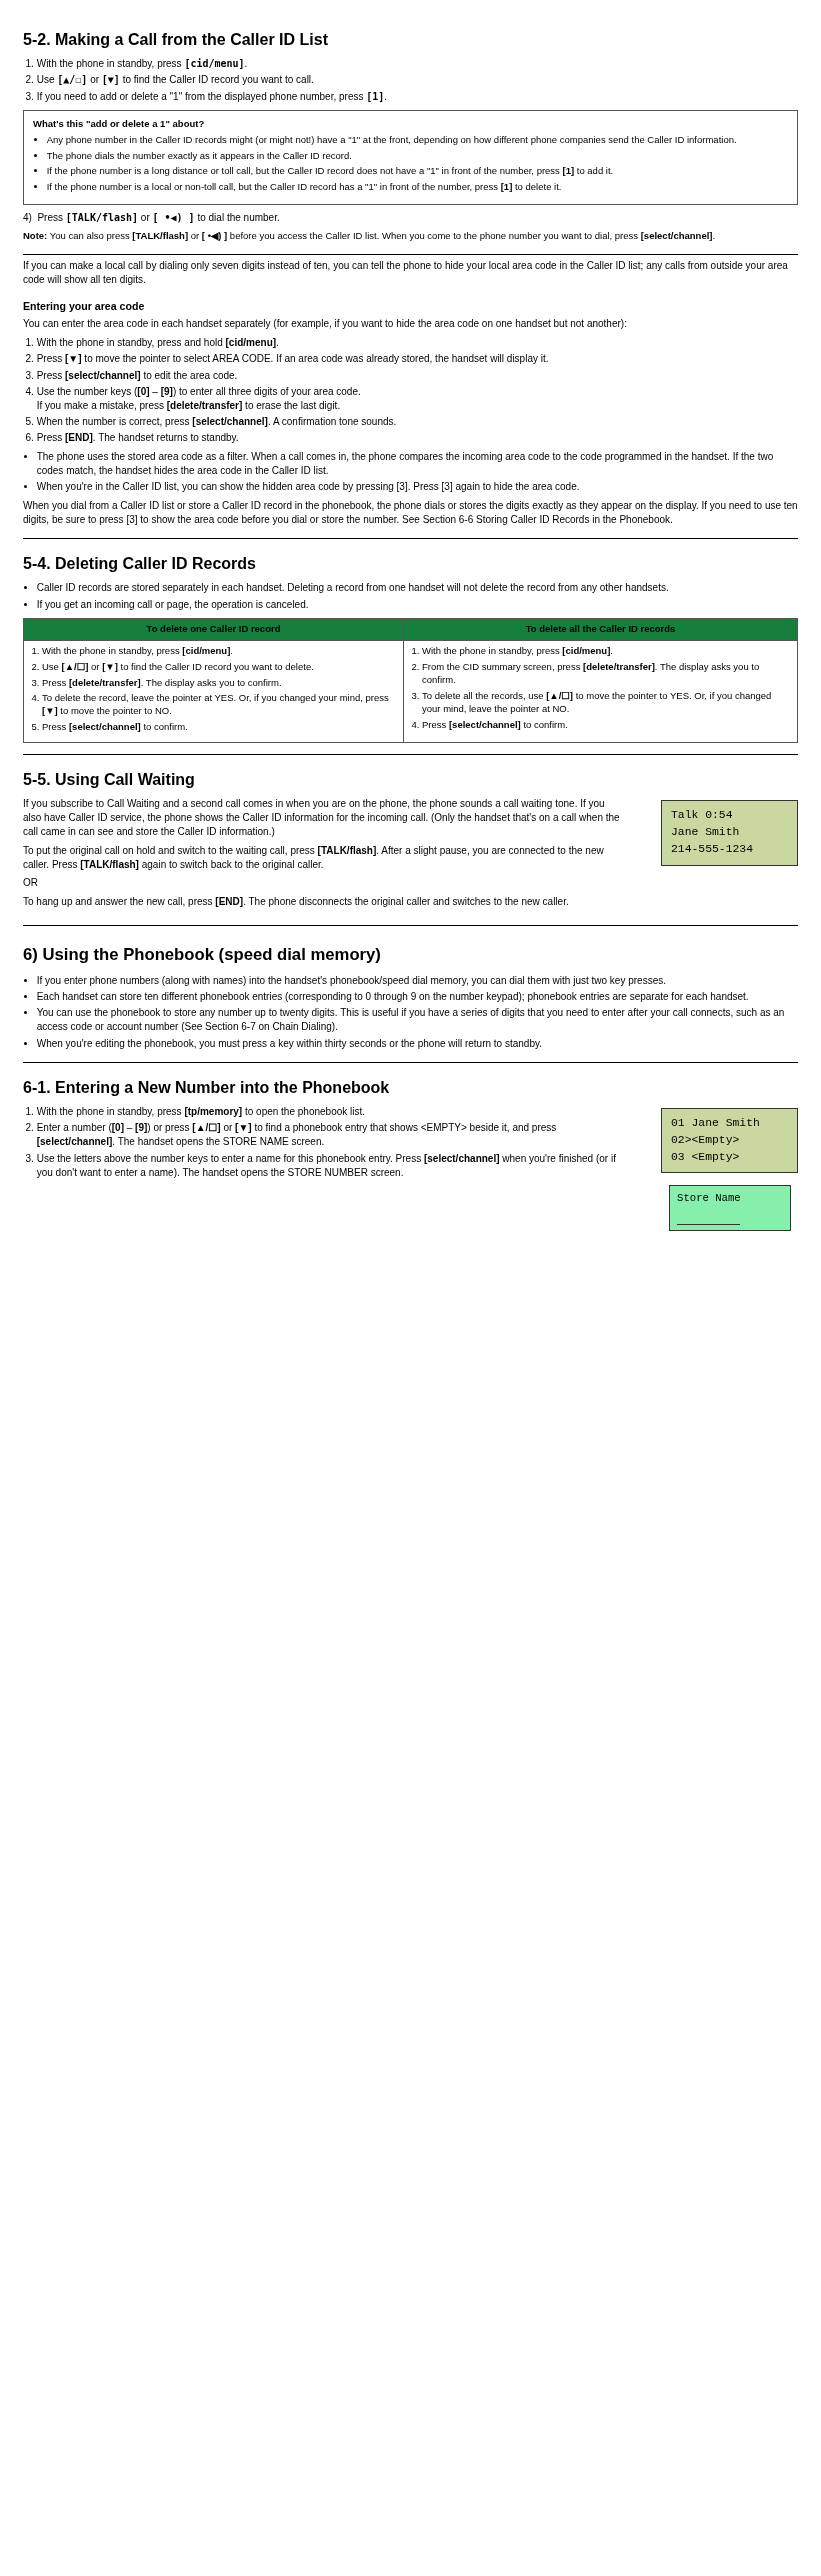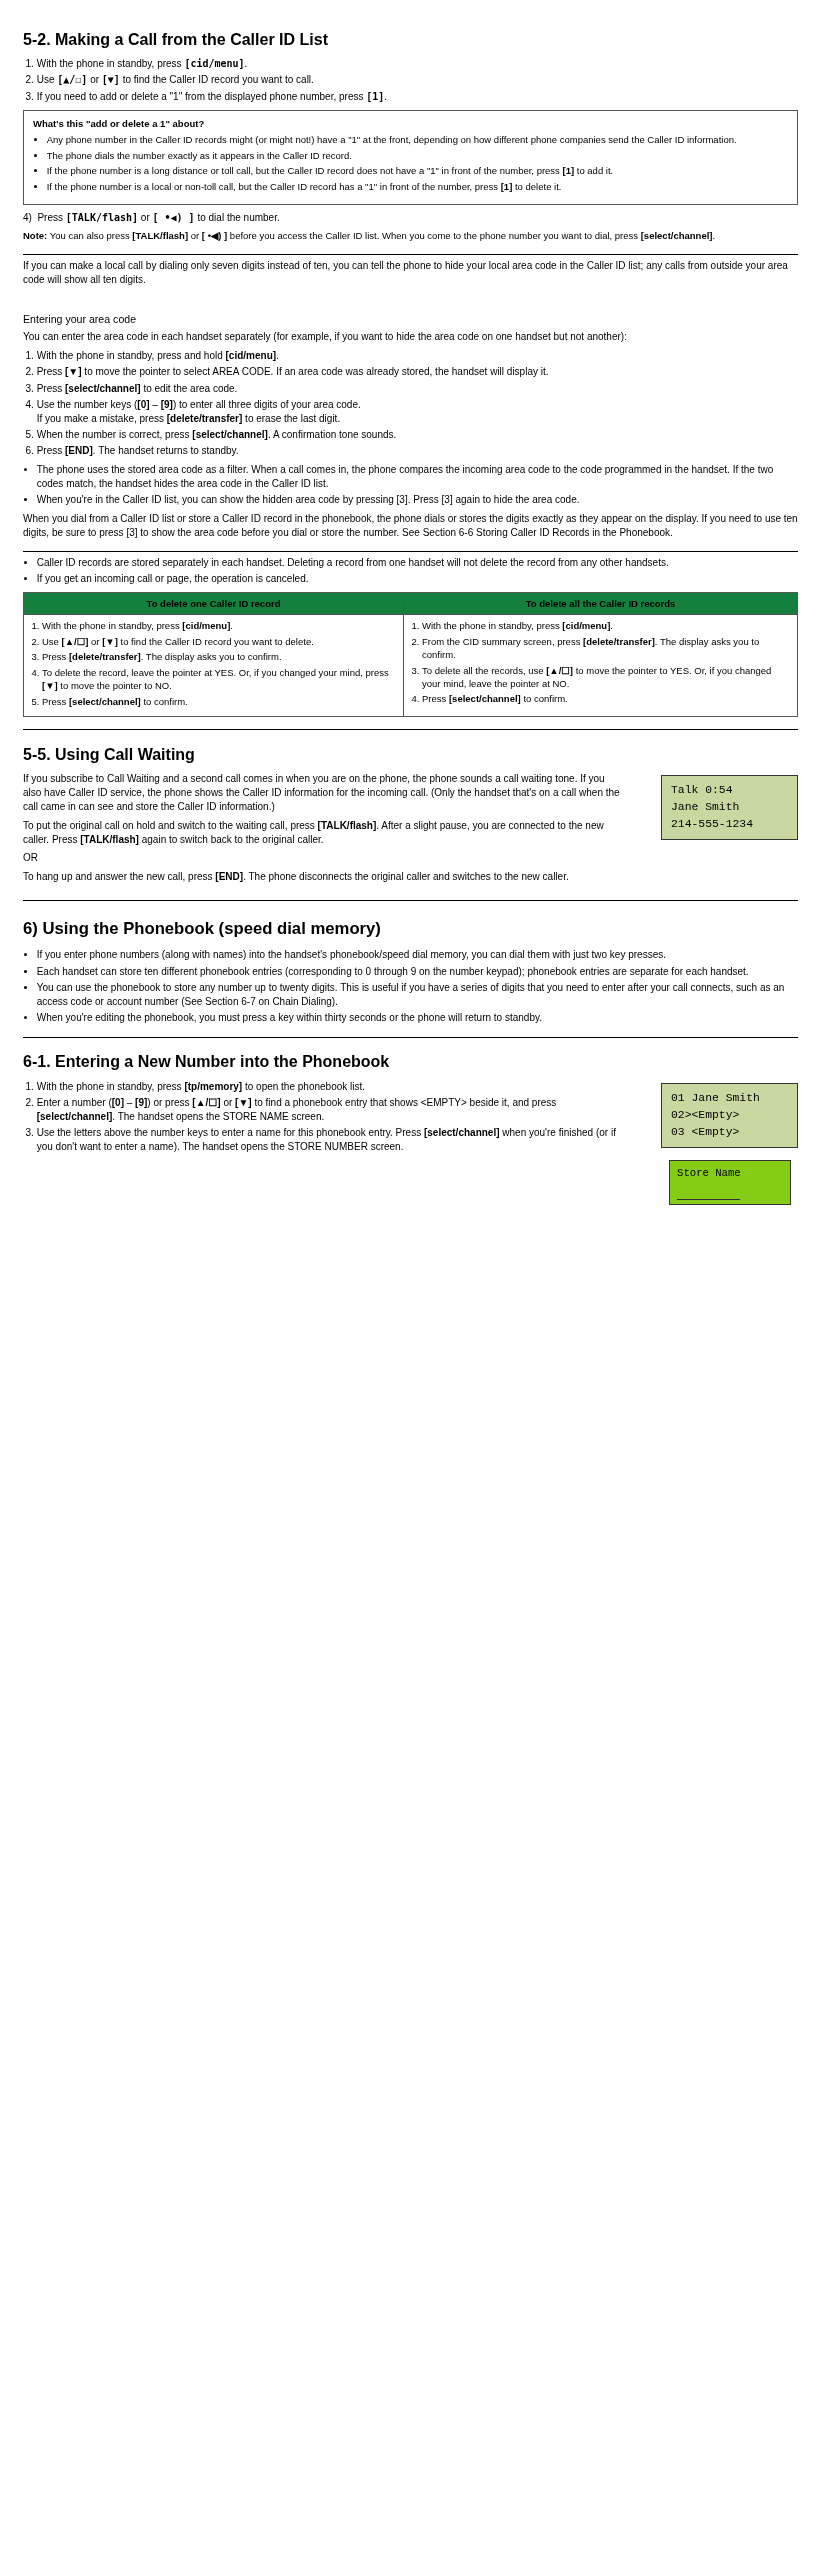--- a/index.html
+++ b/index.html
@@ -17,23 +17,23 @@
       line-height: 1.4;
     }
     h2 {
       font-size: 16px;
       font-weight: bold;
       margin-bottom: 6px;
       margin-top: 13.7px;
     }
     h3 {
       font-size: 10.6px;
-      font-weight: normal;
+      font-weight: bold;
       margin-bottom: 3.8px;
-      margin-top: 25px;
+      margin-top: 12px;
     }
     h1.section {
       font-size: 16.7px;
       font-weight: bold;
       margin-top: 16.7px;
       margin-bottom: 7.6px;
     }
     p {
       margin-bottom: 4.6px;
     }
@@ -96,21 +96,21 @@
       font-family: 'Courier New', monospace;
       font-size: 11.4px;
       padding: 6px 9px;
       display: inline-block;
       min-width: 137px;
       line-height: 1.5;
       margin: 3px 0;
     }
     .screen-box-small {
       border: 1.5px solid #333;
-      background: #84cc16;
+      background: #86efac;
       font-family: 'Courier New', monospace;
       font-size: 10.6px;
       padding: 4.6px 7.6px;
       display: inline-block;
       min-width: 122px;
       line-height: 1.5;
       margin: 3px 0;
     }
     .side-by-side {
       display: flex;
@@ -177,20 +177,21 @@
   </ol>
 
   <ul>
     <li>The phone uses the stored area code as a filter. When a call comes in, the phone compares the incoming area code to the code programmed in the handset. If the two codes match, the handset hides the area code in the Caller ID list.</li>
     <li>When you're in the Caller ID list, you can show the hidden area code by pressing [3]. Press [3] again to hide the area code.</li>
   </ul>
 
   <p>When you dial from a Caller ID list or store a Caller ID record in the phonebook, the phone dials or stores the digits exactly as they appear on the display. If you need to use ten digits, be sure to press [3] to show the area code before you dial or store the number. See Section 6-6 Storing Caller ID Records in the Phonebook.</p>
 
   <div class="section-divider"></div>
+  <h2>5-4. Deleting Caller ID Records</h2>
   <ul>
     <li>Caller ID records are stored separately in each handset. Deleting a record from one handset will not delete the record from any other handsets.</li>
     <li>If you get an incoming call or page, the operation is canceled.</li>
   </ul>
 
   <table class="two-col">
     <tbody>
         <tr>
       <th>To delete one Caller ID record</th>
       <th>To delete all the Caller ID records</th>

